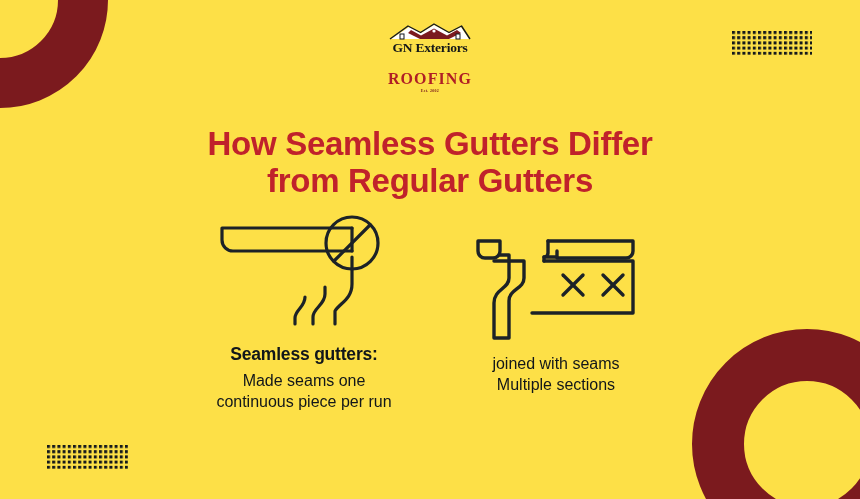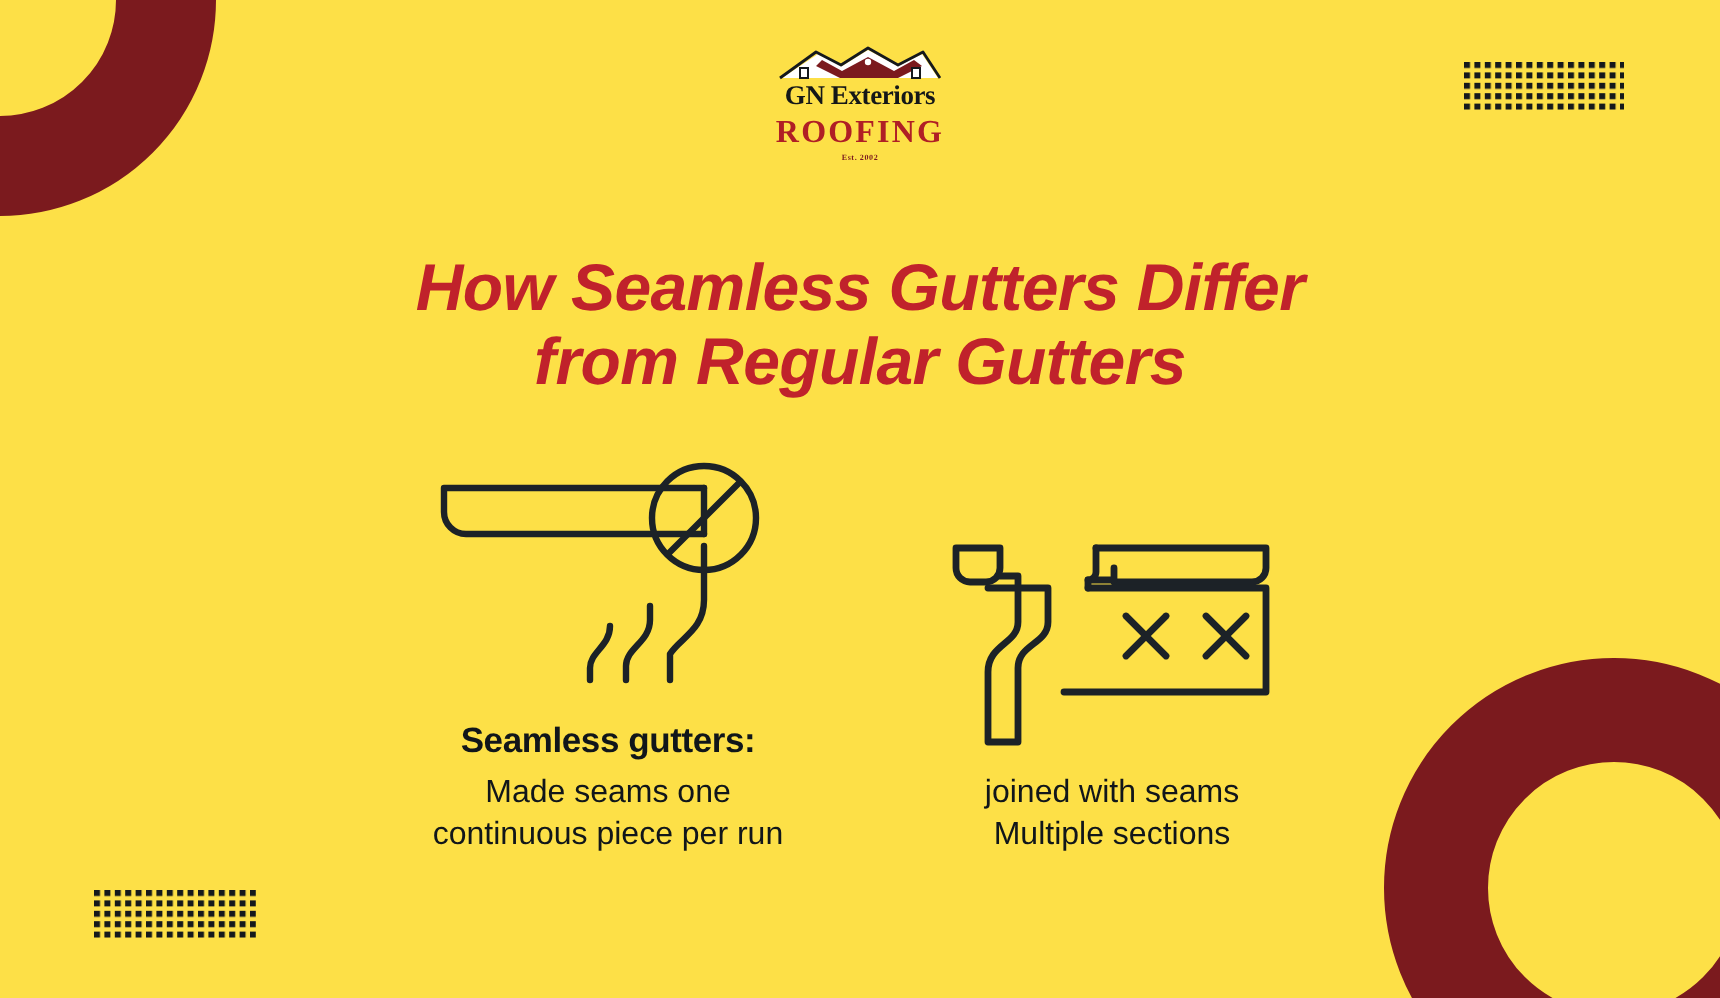--- a/index.html
+++ b/index.html
@@ -73,21 +73,21 @@
     letter-spacing: -0.2px;
     margin-top: 1px;
     white-space: nowrap;
   }
   .logo-sub {
     font-family: "Liberation Serif", serif;
     font-weight: bold;
     font-size: 16px;
     color: #B01F25;
     letter-spacing: 1.1px;
-    margin-top: 4px;
+    margin-top: 16px;
     white-space: nowrap;
   }
   .logo-est {
     font-family: "Liberation Serif", serif;
     font-weight: bold;
     font-size: 4px;
     color: #7B1A1E;
     letter-spacing: 0.3px;
     margin-top: 2px;
   }
@@ -98,31 +98,31 @@
     left: 0;
     right: 0;
     top: 104px;
     text-align: center;
     color: #C0222B;
     font-size: 33px;
     font-weight: bold;
     line-height: 1.12;
     letter-spacing: -0.3px;
   }
-  .title-line { display: block; font-style: italic; }
+  .title-line { display: block; }
 
   
   .panels {
     position: absolute;
     left: 0;
     right: 0;
-    top: 226px;
+    top: 210px;
     display: flex;
     justify-content: center;
-    align-items: flex-end;
+    align-items: center;
   }
   .panel {
     width: 250px;
     display: flex;
     flex-direction: column;
     align-items: center;
   }
   .panel-left  { margin-right: 0px; }
   .panel-right { margin-left: 2px; }
 

